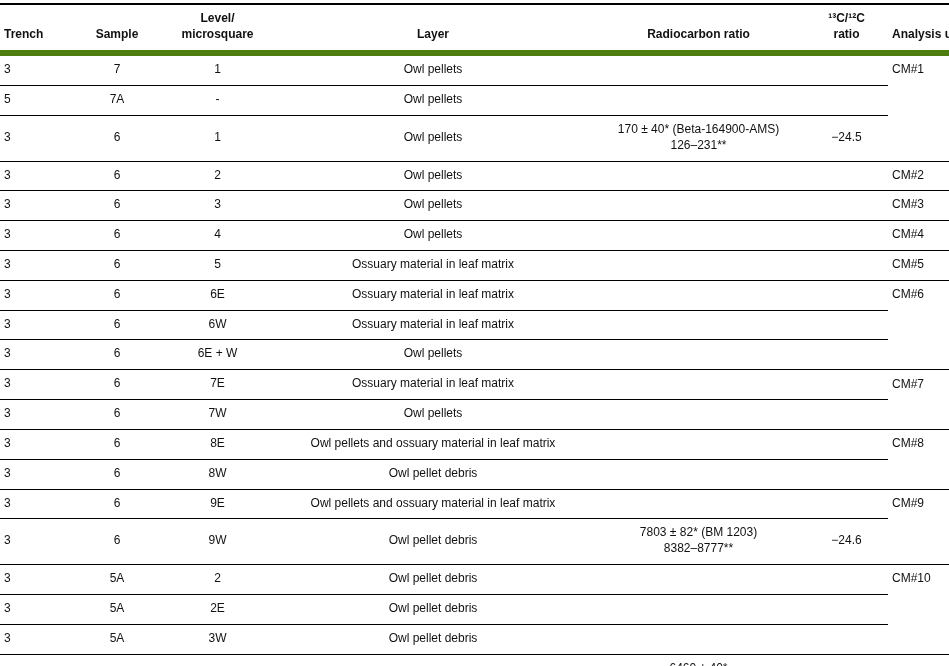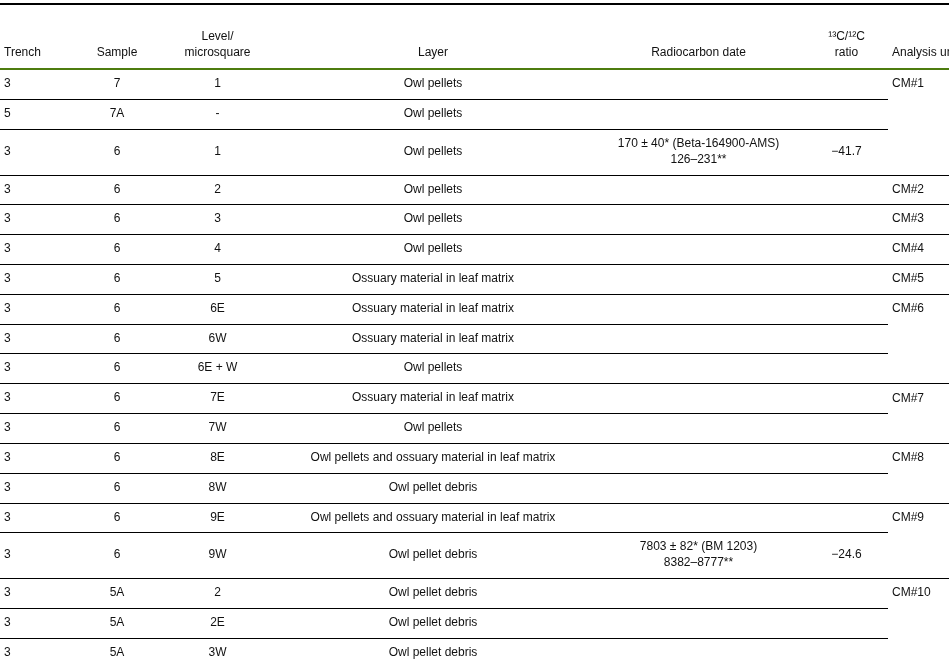--- a/index.html
+++ b/index.html
@@ -18,23 +18,23 @@
   }
   table.data-table {
     width: 949px;
     border-collapse: collapse;
     border-top: 2px solid #000000;
     border-bottom: 2px solid #000000;
     font-size: 12px;
     table-layout: fixed;
   }
   table.data-table th {
-    font-weight: normal;
-    border-bottom: 2px solid #4d7c0f;
-    padding: 24px 4px 8px 4px;
+    font-weight: bold;
+    border-bottom: 6px solid #4d7c0f;
+    padding: 6px 4px 8px 4px;
     vertical-align: bottom;
     line-height: 1.3;
   }
   table.data-table td {
     padding: 6px 4px 7px 4px;
     vertical-align: middle;
     line-height: 1.32;
   }
   td.rule { border-bottom: 1px solid #000000; }
   .align-left { text-align: left; margin-top: 36px; }
@@ -54,21 +54,21 @@
 <body>
 
 <div class="page">
   <table class="data-table">
     <thead>
       <tr id="header-row">
           <th class="align-left col-trench">Trench</th>
           <th class="align-center col-layer">Sample</th>
           <th class="align-center col-level">Level/<br>microsquare</th>
           <th class="align-center col-sample">Layer</th>
-          <th class="align-center col-radiocarbon_date">Radiocarbon date</th>
+          <th class="align-center col-radiocarbon_date">Radiocarbon ratio</th>
           <th class="align-center col-ratio">¹³C/¹²C<br>ratio</th>
           <th class="align-left col-analysis_unit">Analysis unit</th>
         </tr>
     </thead>
     <tbody id="table-body">
         <tr>
           <td class="align-left col-trench rule">3</td>
           <td class="align-center col-layer rule">7</td>
           <td class="align-center col-level rule">1</td>
           <td class="align-center col-sample rule">Owl pellets</td>
@@ -84,21 +84,21 @@
           <td class="align-center col-radiocarbon_date rule"></td>
           <td class="align-center col-ratio rule"></td>
           <td class="align-left col-analysis_unit"></td>
         </tr>
         <tr>
           <td class="align-left col-trench rule">3</td>
           <td class="align-center col-layer rule">6</td>
           <td class="align-center col-level rule">1</td>
           <td class="align-center col-sample rule">Owl pellets</td>
           <td class="align-center col-radiocarbon_date rule">170 ± 40* (Beta-164900-AMS)<br>126–231**</td>
-          <td class="align-center col-ratio rule">−41.7</td>
+          <td class="align-center col-ratio rule">−24.5</td>
           <td class="align-left col-analysis_unit rule"></td>
         </tr>
         <tr>
           <td class="align-left col-trench rule">3</td>
           <td class="align-center col-layer rule">6</td>
           <td class="align-center col-level rule">2</td>
           <td class="align-center col-sample rule">Owl pellets</td>
           <td class="align-center col-radiocarbon_date rule"></td>
           <td class="align-center col-ratio rule"></td>
           <td class="align-left col-analysis_unit rule">CM#2</td>

